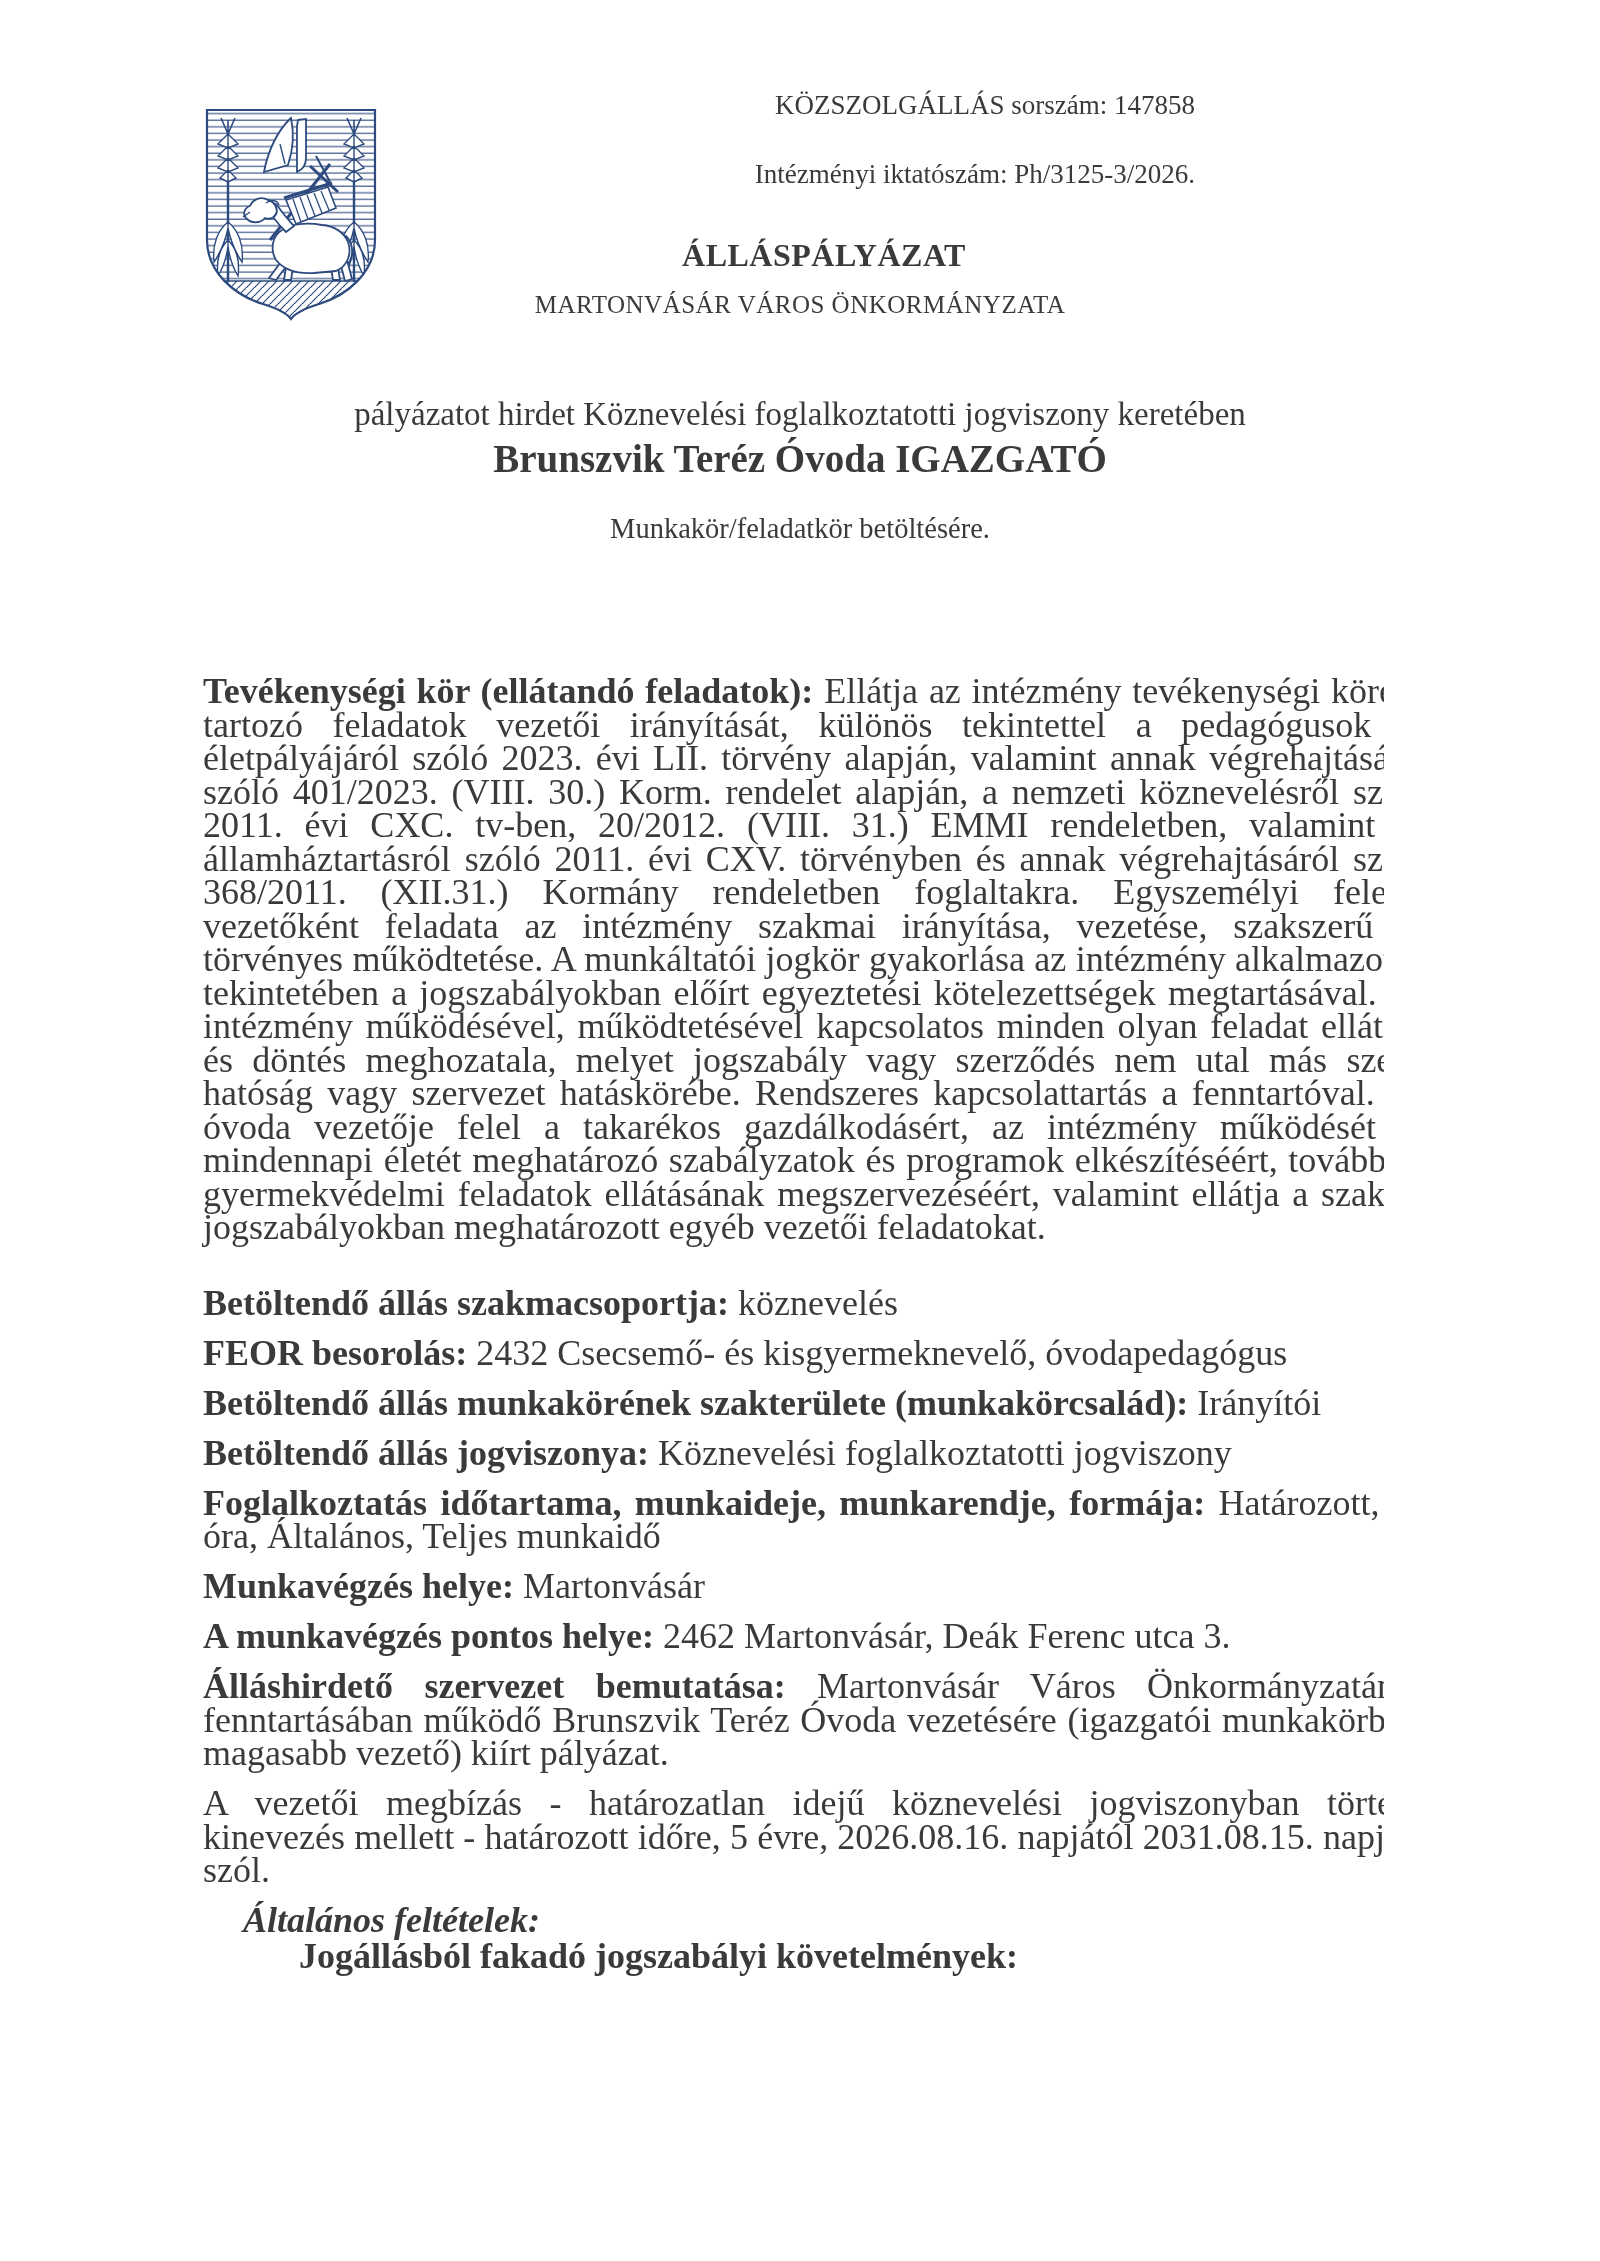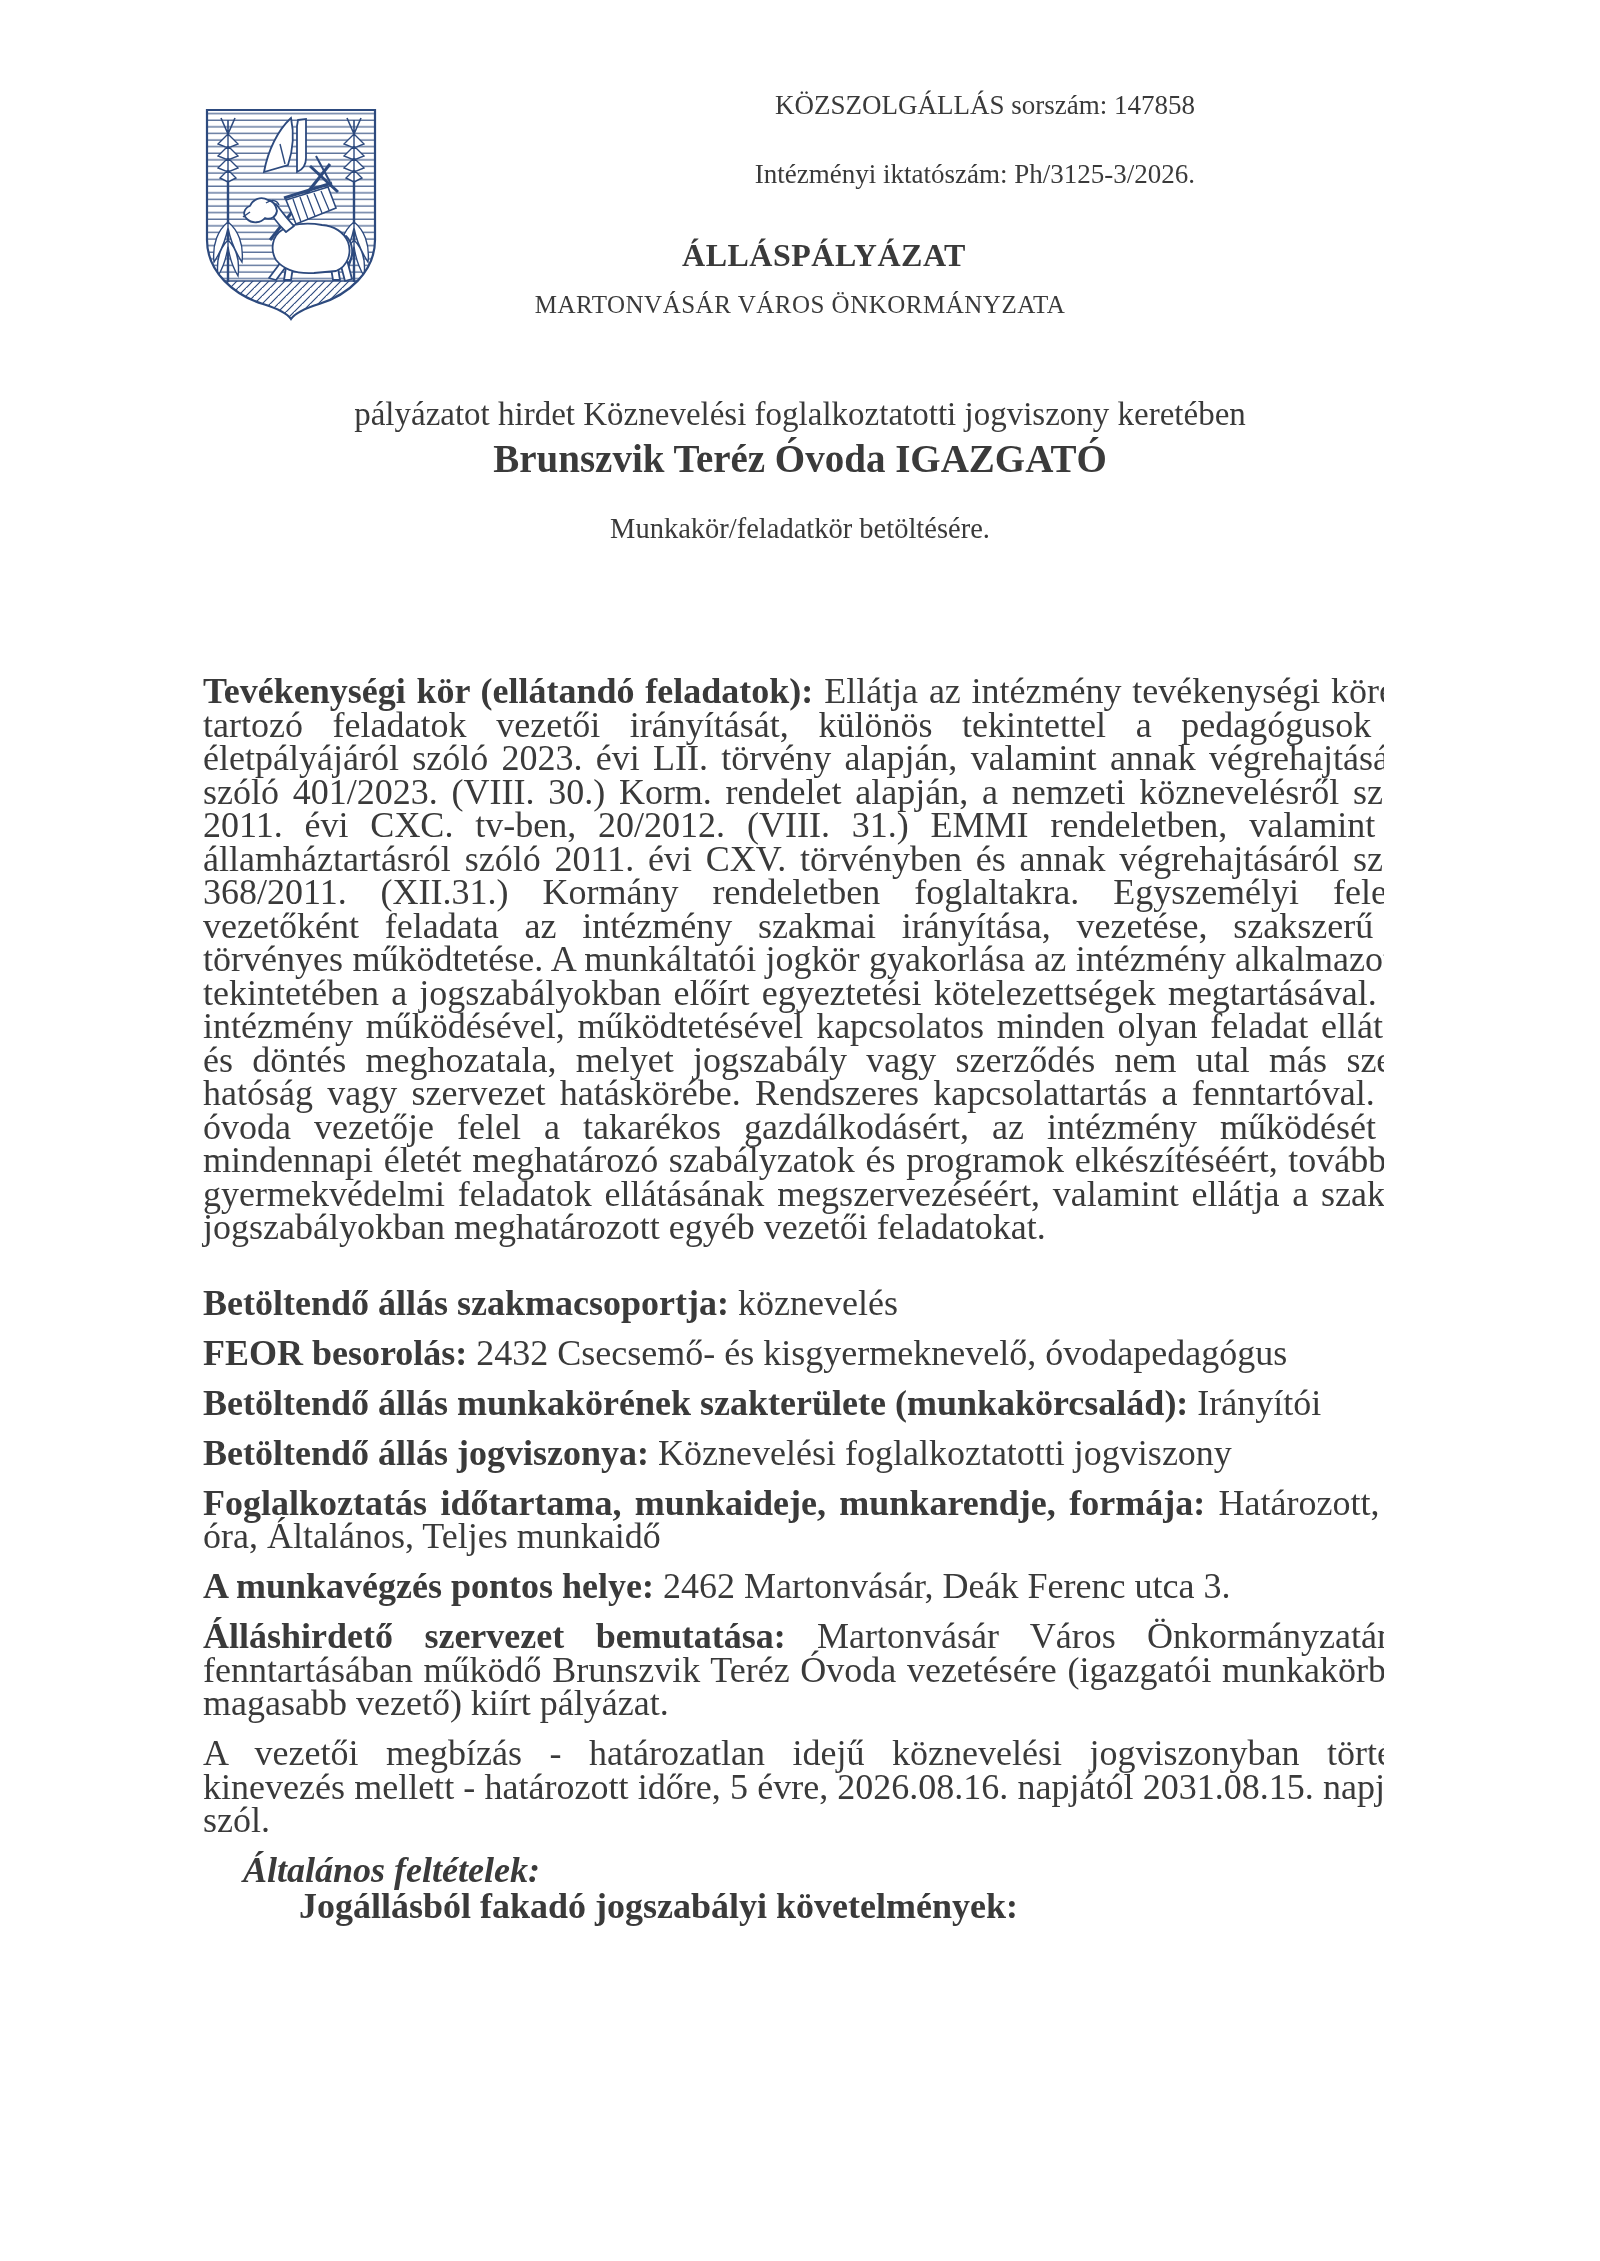--- a/index.html
+++ b/index.html
@@ -143,20 +143,21 @@
     <p class="field"><b class="fl">Betöltendő állás szakmacsoportja:</b> <span>köznevelés</span></p>
 
     <p class="field"><b class="fl">FEOR besorolás:</b> <span>2432 Csecsemő- és kisgyermeknevelő, óvodapedagógus</span></p>
 
     <p class="field"><b class="fl">Betöltendő állás munkakörének szakterülete (munkakörcsalád):</b> <span>Irányítói</span></p>
 
     <p class="field"><b class="fl">Betöltendő állás jogviszonya:</b> <span>Köznevelési foglalkoztatotti jogviszony</span></p>
 
     <p class="field"><b class="fl">Foglalkoztatás időtartama, munkaideje, munkarendje, formája:</b> <span>Határozott, 40 óra, Általános, Teljes munkaidő</span></p>
 
+    <p class="field"><b class="fl">Munkavégzés helye:</b> <span>Martonvásár</span></p>
 
     <p class="field"><b class="fl">A munkavégzés pontos helye:</b> <span>2462 Martonvásár, Deák Ferenc utca 3.</span></p>
 
     <p class="field"><b class="fl">Álláshirdető szervezet bemutatása:</b> <span>Martonvásár Város Önkormányzatának fenntartásában működő Brunszvik Teréz Óvoda vezetésére (igazgatói munkakörben, magasabb vezető) kiírt pályázat.</span></p>
 
     <p class="mandate">A vezetői megbízás - határozatlan idejű köznevelési jogviszonyban történő kinevezés mellett - határozott időre, 5 évre, 2026.08.16. napjától 2031.08.15. napjáig szól.</p>
 
     <p class="sub1">Általános feltételek:</p>
     <p class="sub2">Jogállásból fakadó jogszabályi követelmények:</p>
   </div>

